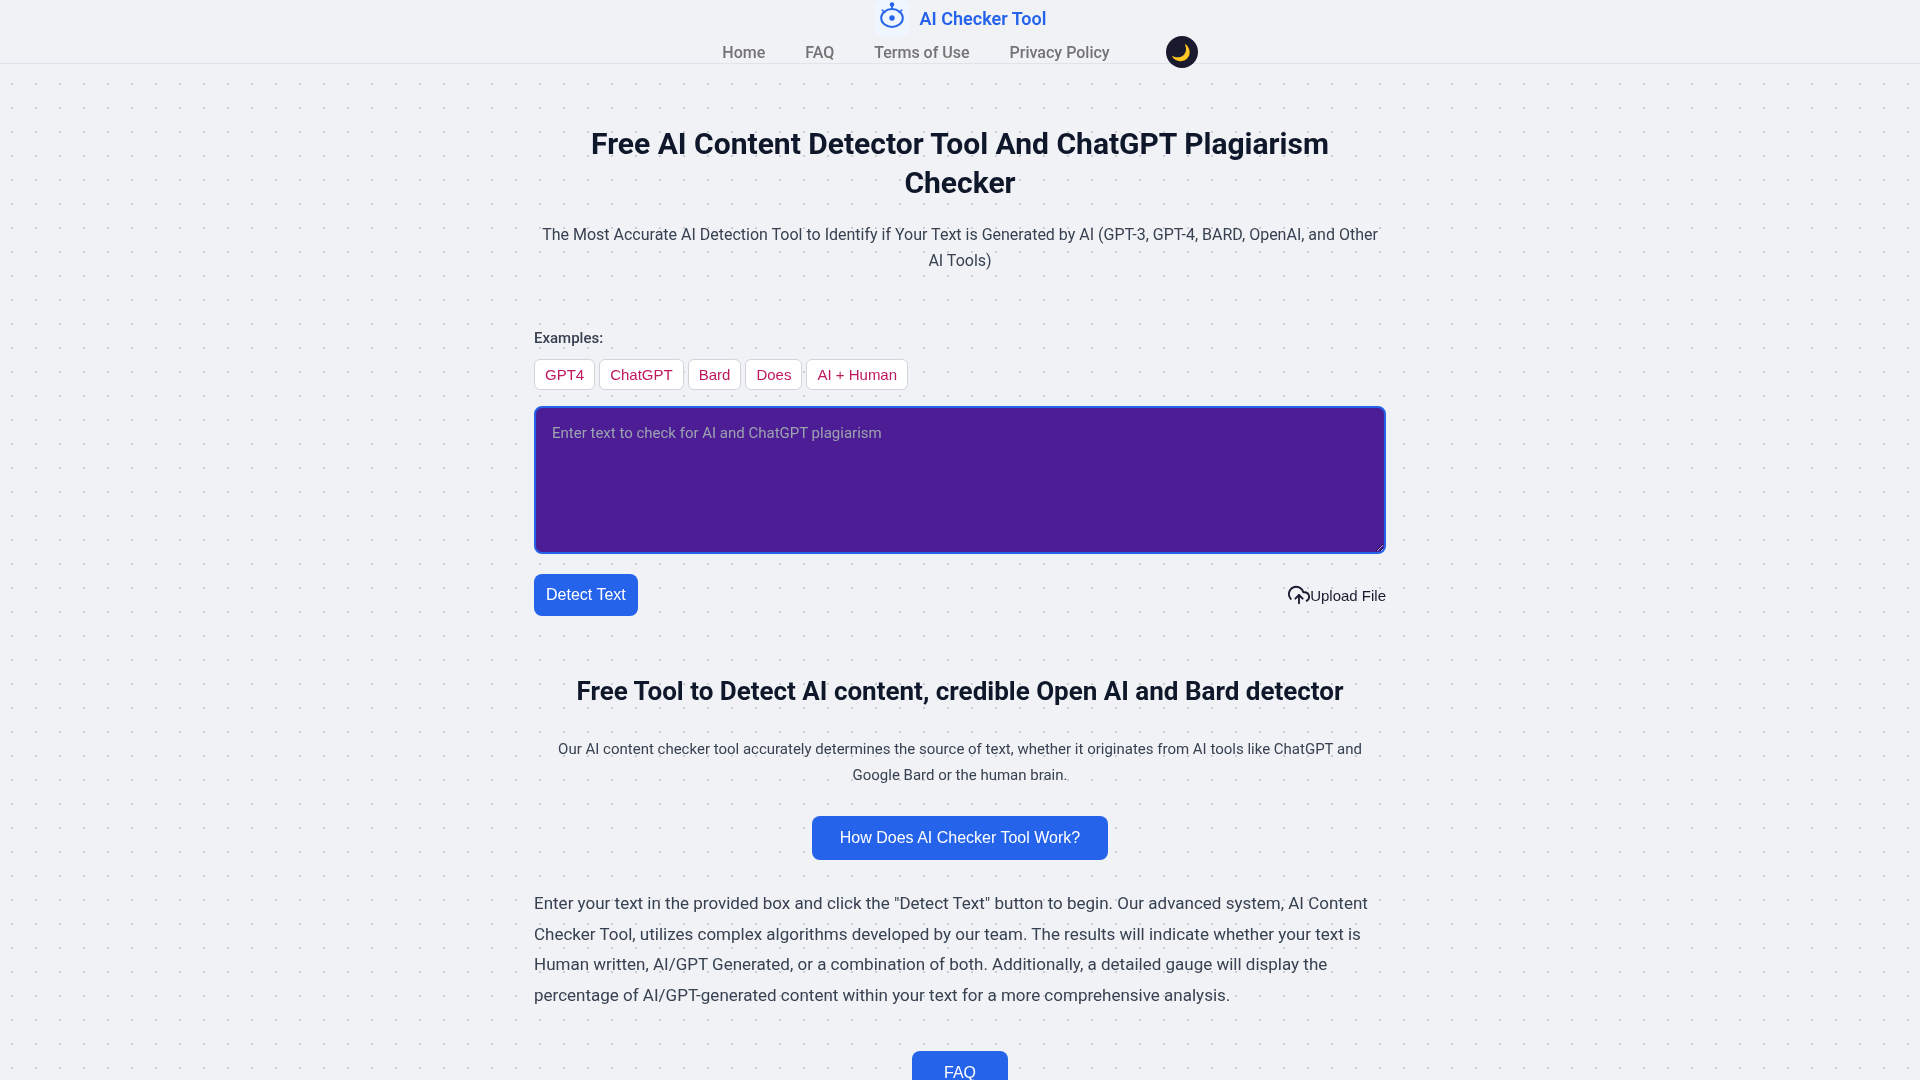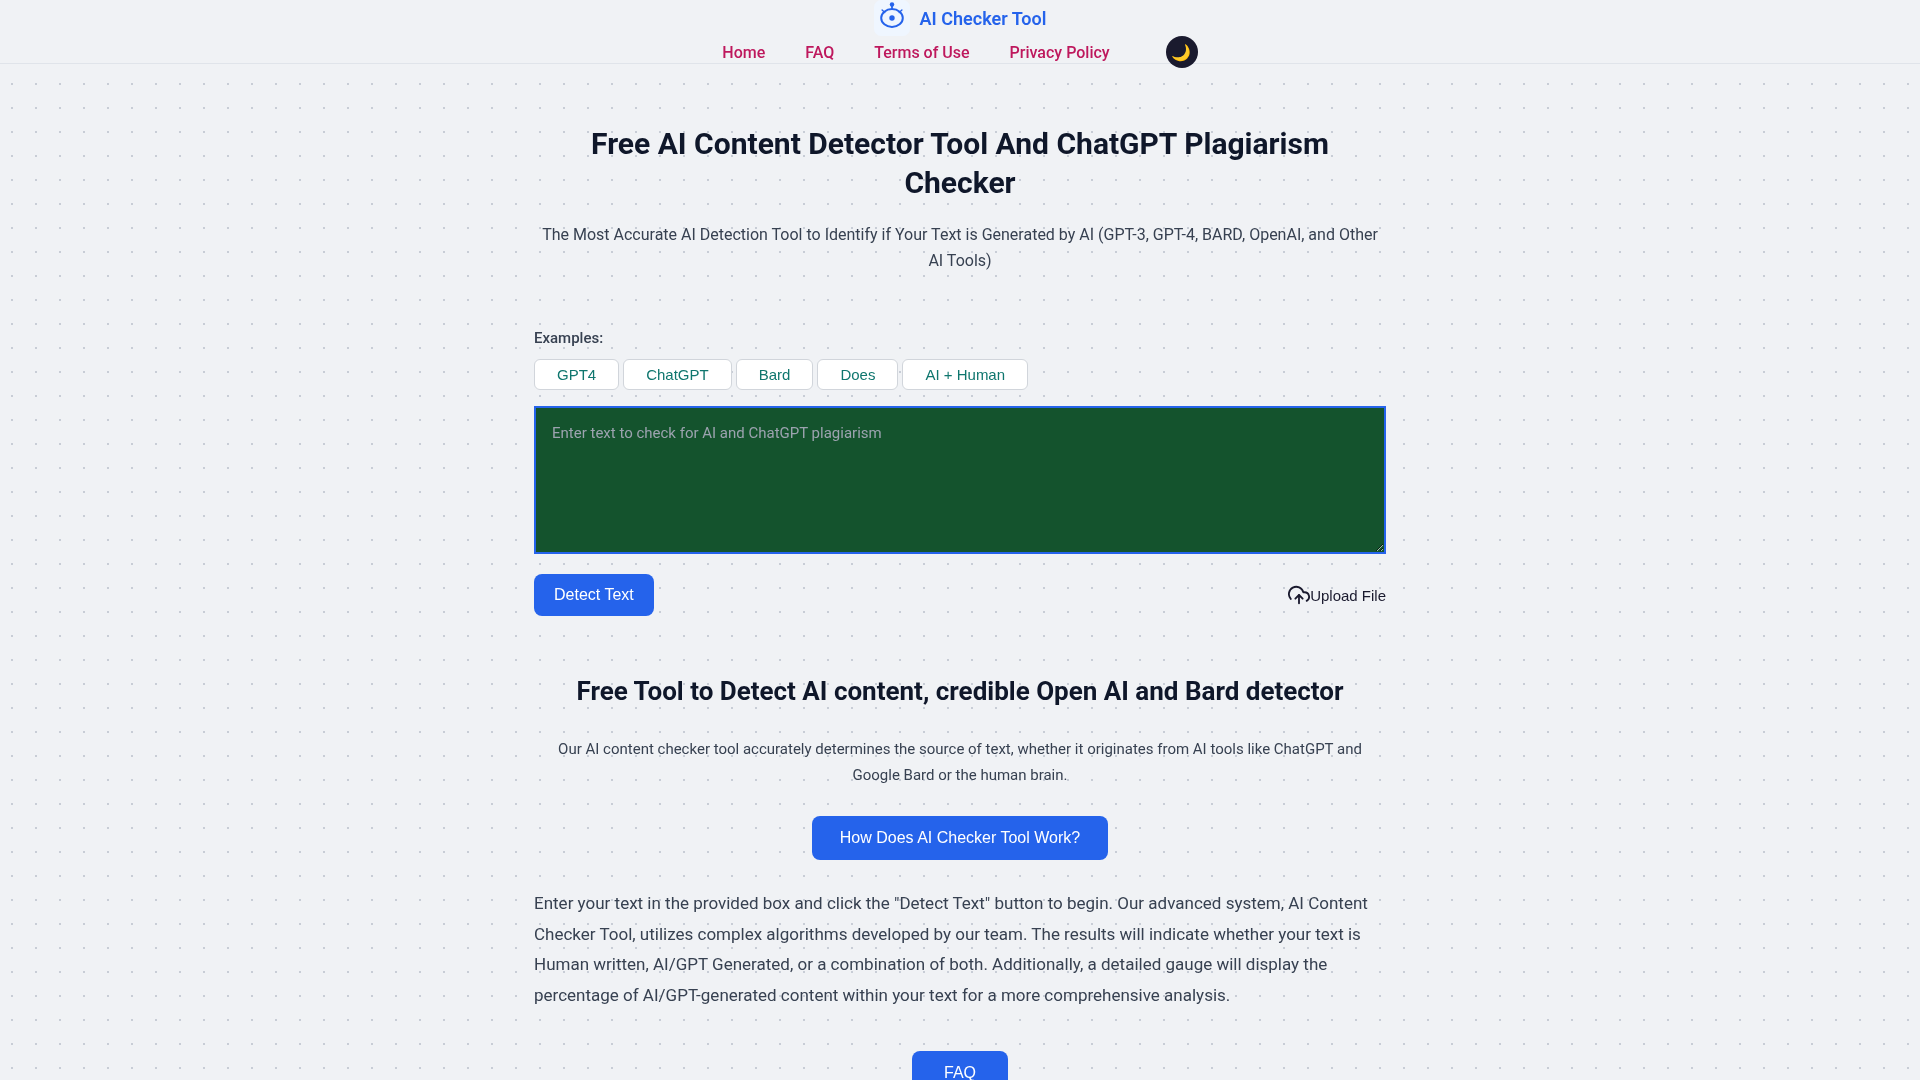--- a/index.html
+++ b/index.html
@@ -49,21 +49,21 @@
 
     .nav {
       display: flex;
       align-items: center;
       gap: 40px;
     }
 
     .nav-link {
       font-size: 16px;
       font-weight: 500;
-      color: #be185d;
+      color: #737373;
       text-decoration: none;
       cursor: pointer;
     }
 
     .dark-mode-toggle {
       width: 32px;
       height: 32px;
       border-radius: 50%;
       background: #1a1a2e;
       display: flex;
@@ -107,66 +107,66 @@
       margin-bottom: 12px;
     }
 
     .examples-tabs {
       display: flex;
       gap: 4px;
       margin-bottom: 16px;
     }
 
     .example-tab {
-      padding: 6px 22px;
+      padding: 6px 10px;
       border: 1px solid #d1d5db;
       border-radius: 6px;
       background: white;
       font-size: 15px;
-      color: #0f766e;
+      color: #be185d;
       cursor: pointer;
       font-weight: 400;
     }
 
     .text-area-wrapper {
       width: 100%;
       margin-bottom: 16px;
     }
 
     .text-input {
       width: 100%;
       height: 148px;
       padding: 16px;
       border: 2px solid #2563eb;
-      border-radius: 0;
+      border-radius: 8px;
       font-size: 15px;
       color: #9ca3af;
       resize: vertical;
       outline: none;
-      background: #14532d;
+      background: #4c1d95;
       font-family: inherit;
     }
 
     .text-input::placeholder {
       color: #9ca3af;
     }
 
     .action-row {
       display: flex;
       align-items: center;
       justify-content: space-between;
       margin-bottom: 60px;
     }
 
     .detect-button {
       background: #2563eb;
       color: white;
       border: none;
       border-radius: 8px;
-      padding: 12px 20px;
+      padding: 12px 12px;
       font-size: 16px;
       font-weight: 500;
       cursor: pointer;
       transition: background 0.2s;
     }
 
     .upload-file-btn {
       display: flex;
       align-items: center;
       gap: 0;

